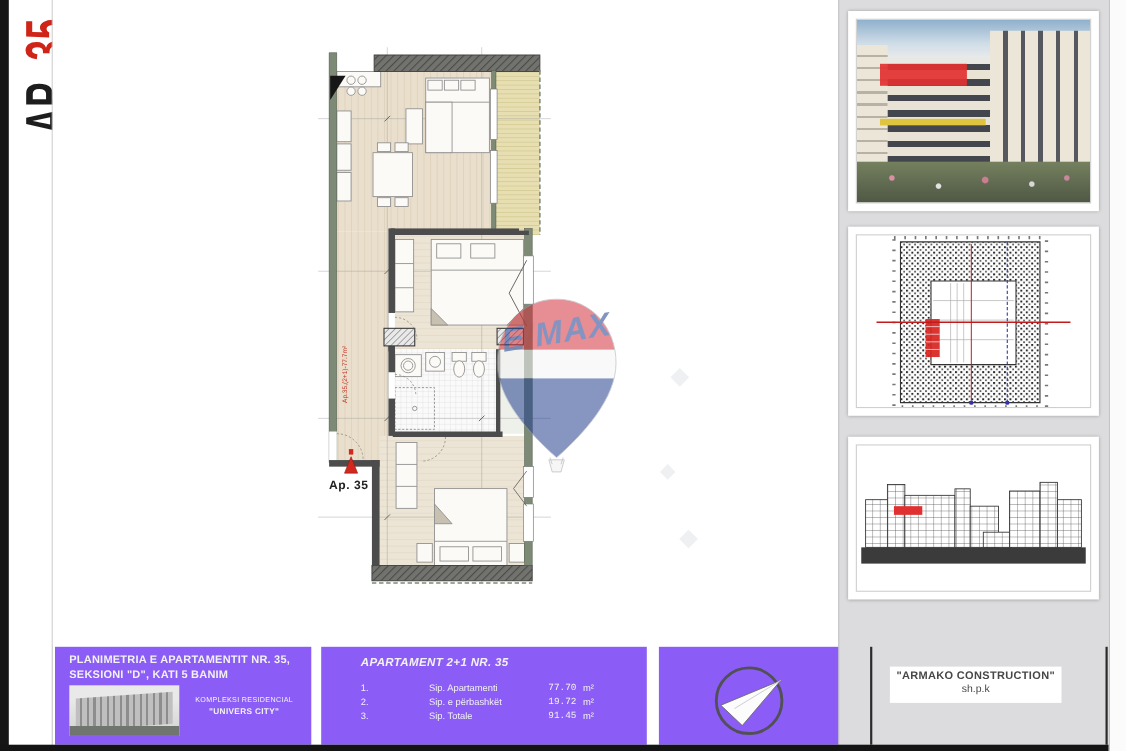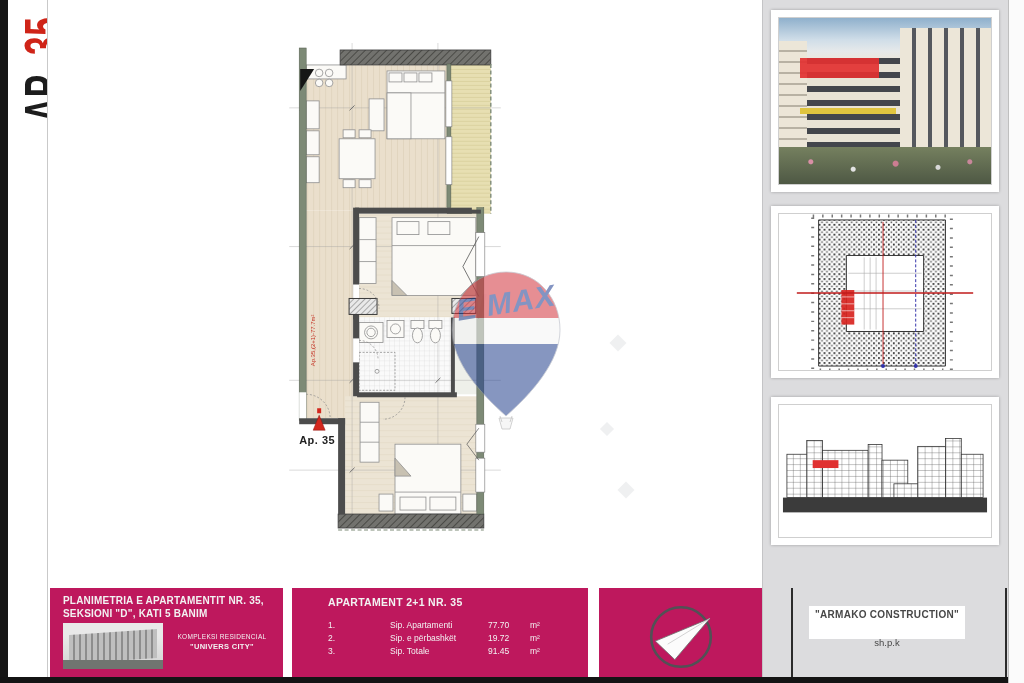--- a/index.html
+++ b/index.html
@@ -43,44 +43,44 @@
   .r-yellow{left:10%;top:54%;width:45%;height:4%;background:#dec02f;opacity:.9;}
   .r-court{left:0;bottom:0;width:100%;height:22%;background:
     radial-gradient(circle at 15% 40%, #d98fa6 0 2px, transparent 3px),
     radial-gradient(circle at 35% 60%, #e3e3e3 0 2px, transparent 3px),
     radial-gradient(circle at 55% 45%, #cc7d92 0 2.5px, transparent 3.5px),
     radial-gradient(circle at 75% 55%, #d8d8d8 0 2px, transparent 3px),
     radial-gradient(circle at 90% 40%, #c9879b 0 2px, transparent 3px),
     linear-gradient(180deg,#75805f,#4e5844);}
 
   
-  .tb{position:absolute;top:588px;height:89px;background:#be185d;color:#f2f2f2;}
+  .tb{position:absolute;top:588px;height:89px;background:#8b5cf6;color:#f2f2f2;}
   .tb-left{left:50px;width:233px;}
   .tb-center{left:292px;width:296px;}
   .tb-compass{left:599px;width:163px;}
   .tbl-title{position:absolute;left:13px;top:7px;font-size:10px;font-weight:bold;line-height:12.5px;letter-spacing:.2px;}
   .thumb{position:absolute;left:13px;top:35px;width:100px;height:46px;overflow:hidden;
     background:linear-gradient(180deg,#e9e9e9 0 28%,#d2d2d2);}
   .th-bld{position:absolute;left:6%;top:20%;width:88%;height:62%;transform:skewY(-4deg);
     background:repeating-linear-gradient(90deg,#bfbfbf 0 4px,#8d8d8d 4px 6px),
                repeating-linear-gradient(180deg,rgba(255,255,255,.45) 0 4px,transparent 4px 8px);}
   .th-green{position:absolute;left:0;bottom:0;width:100%;height:20%;background:#707570;}
   .complex{position:absolute;left:118px;top:45px;width:108px;text-align:center;}
   .complex .c1{font-size:6.5px;letter-spacing:.3px;}
   .complex .c2{font-size:7.5px;font-weight:bold;letter-spacing:.3px;margin-top:2px;}
-  .tbc-title{position:absolute;left:36px;top:8px;font-size:10.5px;font-weight:bold;letter-spacing:.3px;}
+  .tbc-title{position:absolute;left:36px;top:8px;font-size:10.5px;font-weight:bold;letter-spacing:.3px;font-style:italic;}
   .arows{position:absolute;left:0;top:31px;width:100%;}
   .arow{display:flex;padding:0 36px;font-size:8.5px;line-height:13px;}
-  .arow .n{width:22px;} .arow .l{flex:1;margin-left:40px;} .arow .v{width:36px;text-align:left;} .arow .u{width:22px;padding-left:6px;}
+  .arow .n{width:22px;} .arow .l{flex:1;margin-left:40px;} .arow .v{width:36px;text-align:right;font-family:Liberation Mono, monospace;} .arow .u{width:22px;padding-left:6px;}
 
   
   .armako-box{left:46px;top:606px;width:156px;height:33px;background:#fff;color:#474747;
     text-align:center;padding-top:3px;box-sizing:border-box;}
   .armako-box .a1{font-size:10px;font-weight:bold;letter-spacing:.3px;}
-  .armako-box .a2{font-size:9.5px;margin-top:17px;}
+  .armako-box .a2{font-size:9.5px;margin-top:1px;}
   .phones{left:46px;top:642px;width:156px;text-align:center;color:#3e3e3e;
     font-size:11.5px;font-weight:bold;letter-spacing:1.5px;line-height:11.5px;}
   .vline{top:588px;width:2px;height:89px;background:#2b2b2b;}
 
   .edge-bottom{left:0;top:677px;width:1008px;height:6px;background:#141414;}
   .edge-right{left:1008px;top:0;width:16px;height:683px;background:#fbfbfb;border-left:1px solid #bfbfbf;}
 </style>
 </head>
 <body>
 

